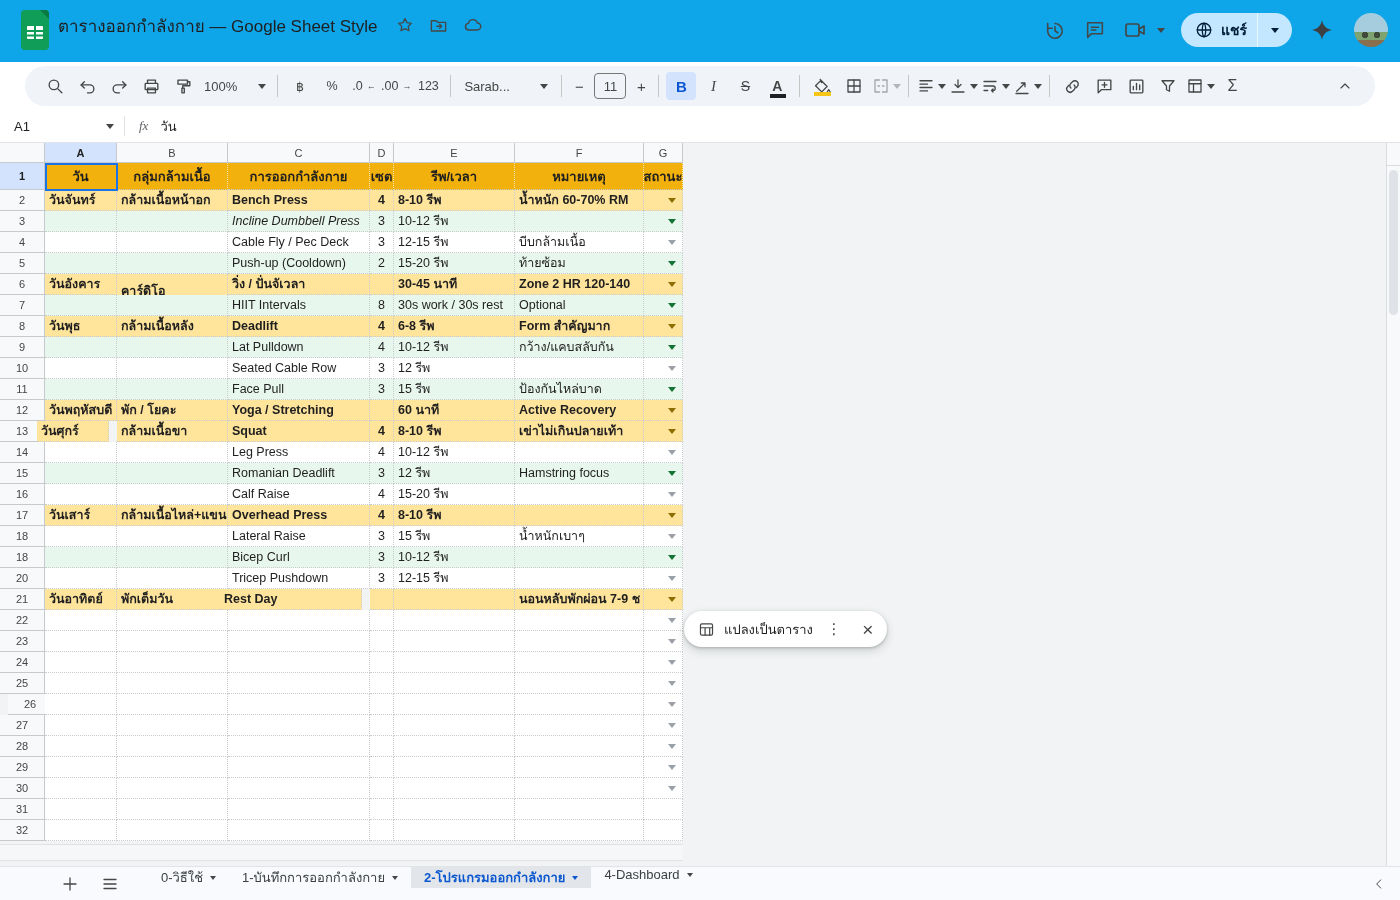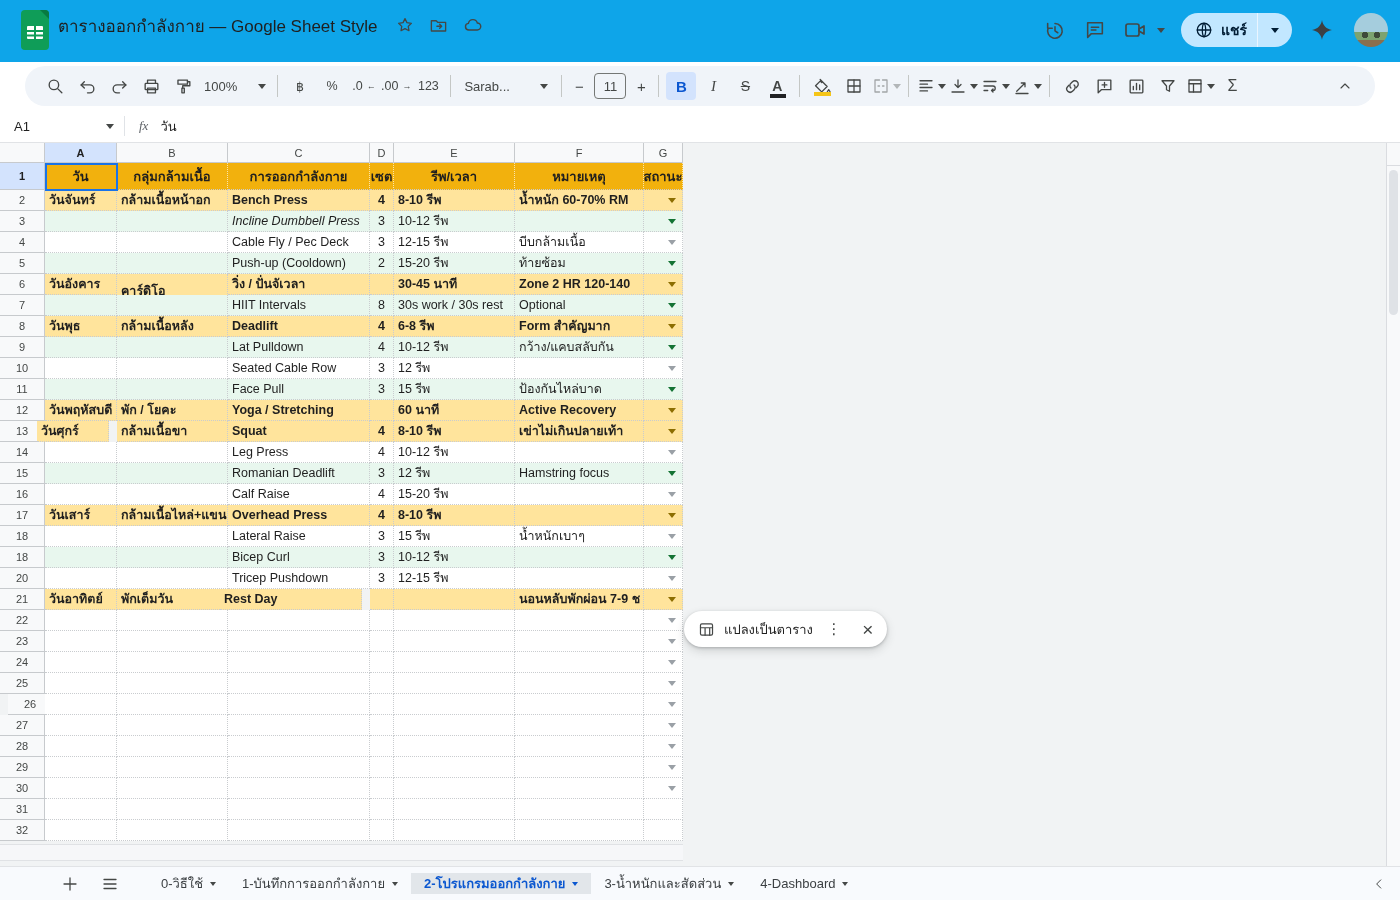--- a/index.html
+++ b/index.html
@@ -89,21 +89,21 @@
     box-shadow:0 1px 3px rgba(60,64,67,.3),0 4px 10px rgba(60,64,67,.18);
     display:flex;align-items:center;padding:0 6px 0 14px;gap:9px;z-index:5}
   .toast .label{font-size:13px;color:#1f1f1f;white-space:nowrap}
   .toast .dots{font-size:15px;color:#444746;width:24px;text-align:center}
   .toast .close{font-size:19px;color:#444746;width:26px;text-align:center;line-height:1}
 
   
   .tabbar{position:absolute;left:0;top:866px;width:1400px;height:34px;background:#f8fafd;border-top:1px solid #e1e3e6;display:flex;align-items:stretch;box-sizing:border-box}
   .tabbar .ctrl{width:40px;display:flex;align-items:center;justify-content:center;flex:0 0 auto}
   .tabbar .lead{width:50px;flex:0 0 auto}
-  .tabs{display:flex;align-items:center;margin-left:18px}
+  .tabs{display:flex;align-items:flex-start;margin-left:18px}
   .tab{display:flex;align-items:center;gap:7px;padding:0 13px;font-size:13px;color:#3c4043;white-space:nowrap}
   .tab .tri{border-top-width:4px;border-left-width:3.5px;border-right-width:3.5px}
   .tab.active{background:#e2e6ea;color:#0b57d0;font-weight:bold}
   .tab.active .tri{border-top-color:#0b57d0}
   .tab-scroll{position:absolute;right:14px;top:0;height:34px;display:flex;align-items:center}
 </style>
 </head>
 <body>
 
 <div class="topbar">
@@ -700,24 +700,20 @@
       </div>
       <div class="tab">
         <span>1-บันทึกการออกกำลังกาย</span>
         <span class="tri"></span>
       </div>
       <div class="tab active">
         <span>2-โปรแกรมออกกำลังกาย</span>
         <span class="tri"></span>
       </div>
       <div class="tab">
-        <span>3-น้ำหนักและสัดส่วน</span>
-        <span class="tri"></span>
-      </div>
-      <div class="tab">
         <span>4-Dashboard</span>
         <span class="tri"></span>
       </div>
     </div>
   <div class="tab-scroll">
       <svg width="14" height="14" viewBox="0 0 24 24">
         <path class="ic" d="M15 5l-7 7 7 7"></path>
       </svg>
     </div>
 </div>

